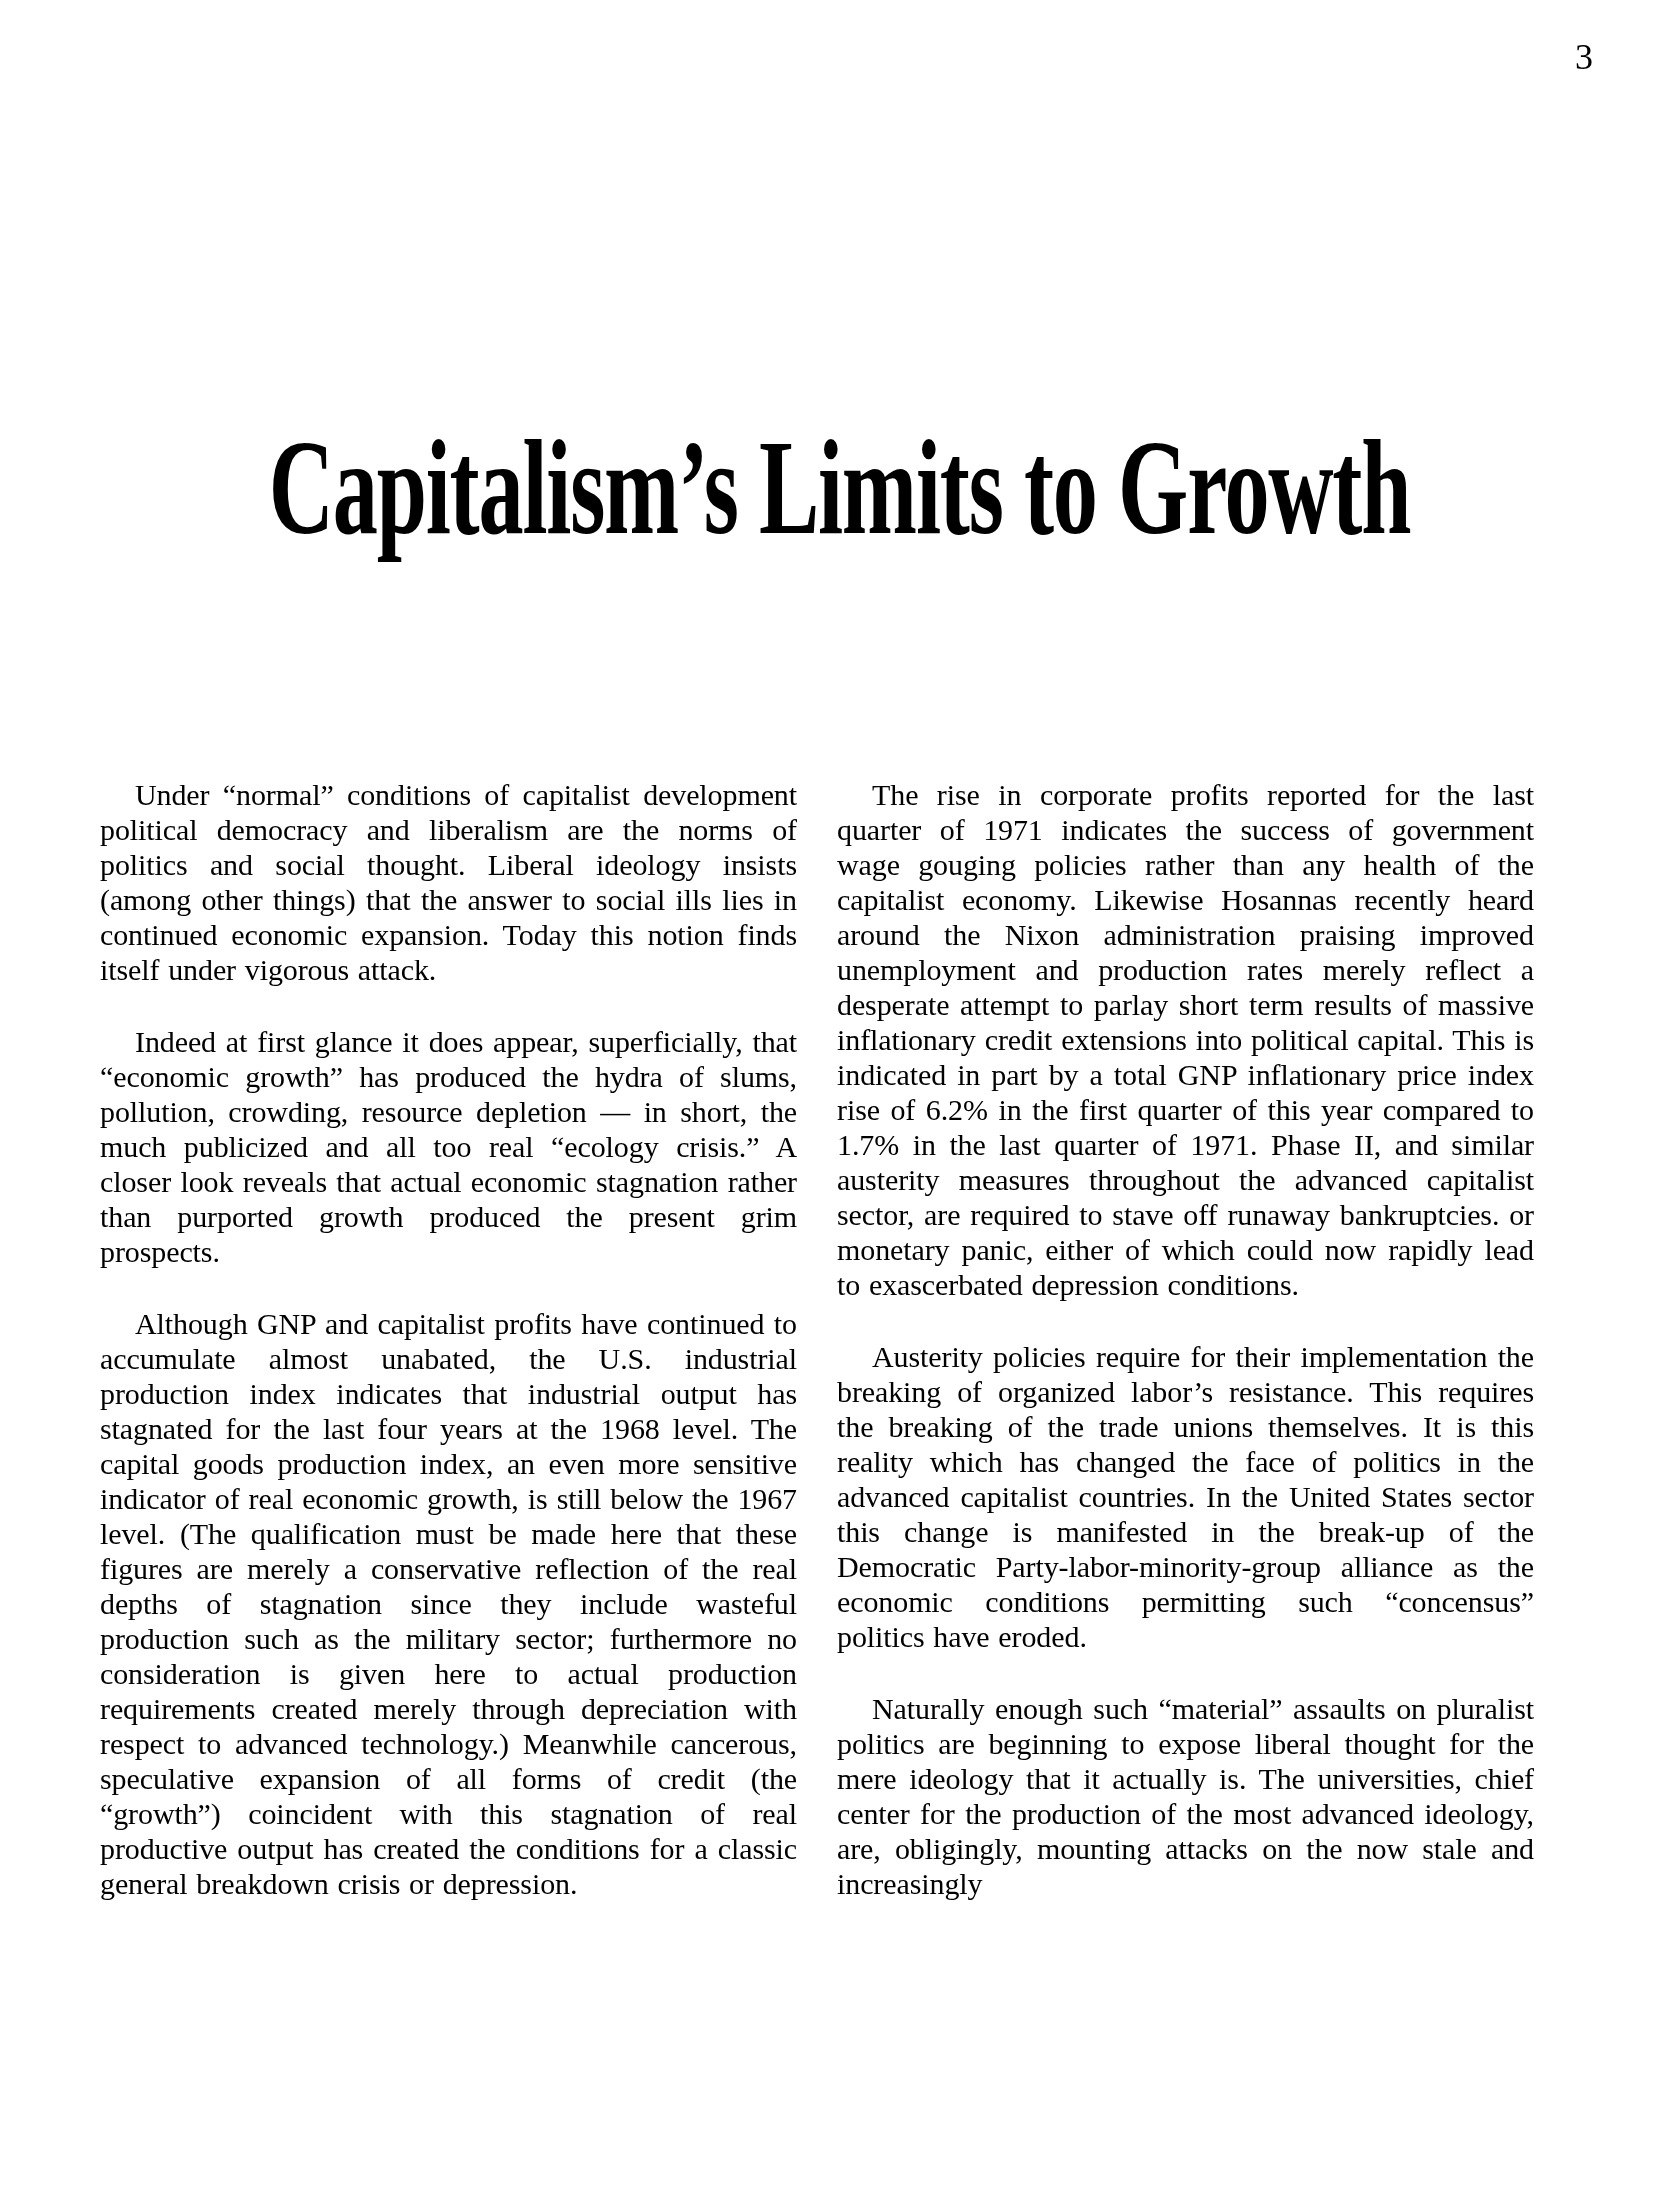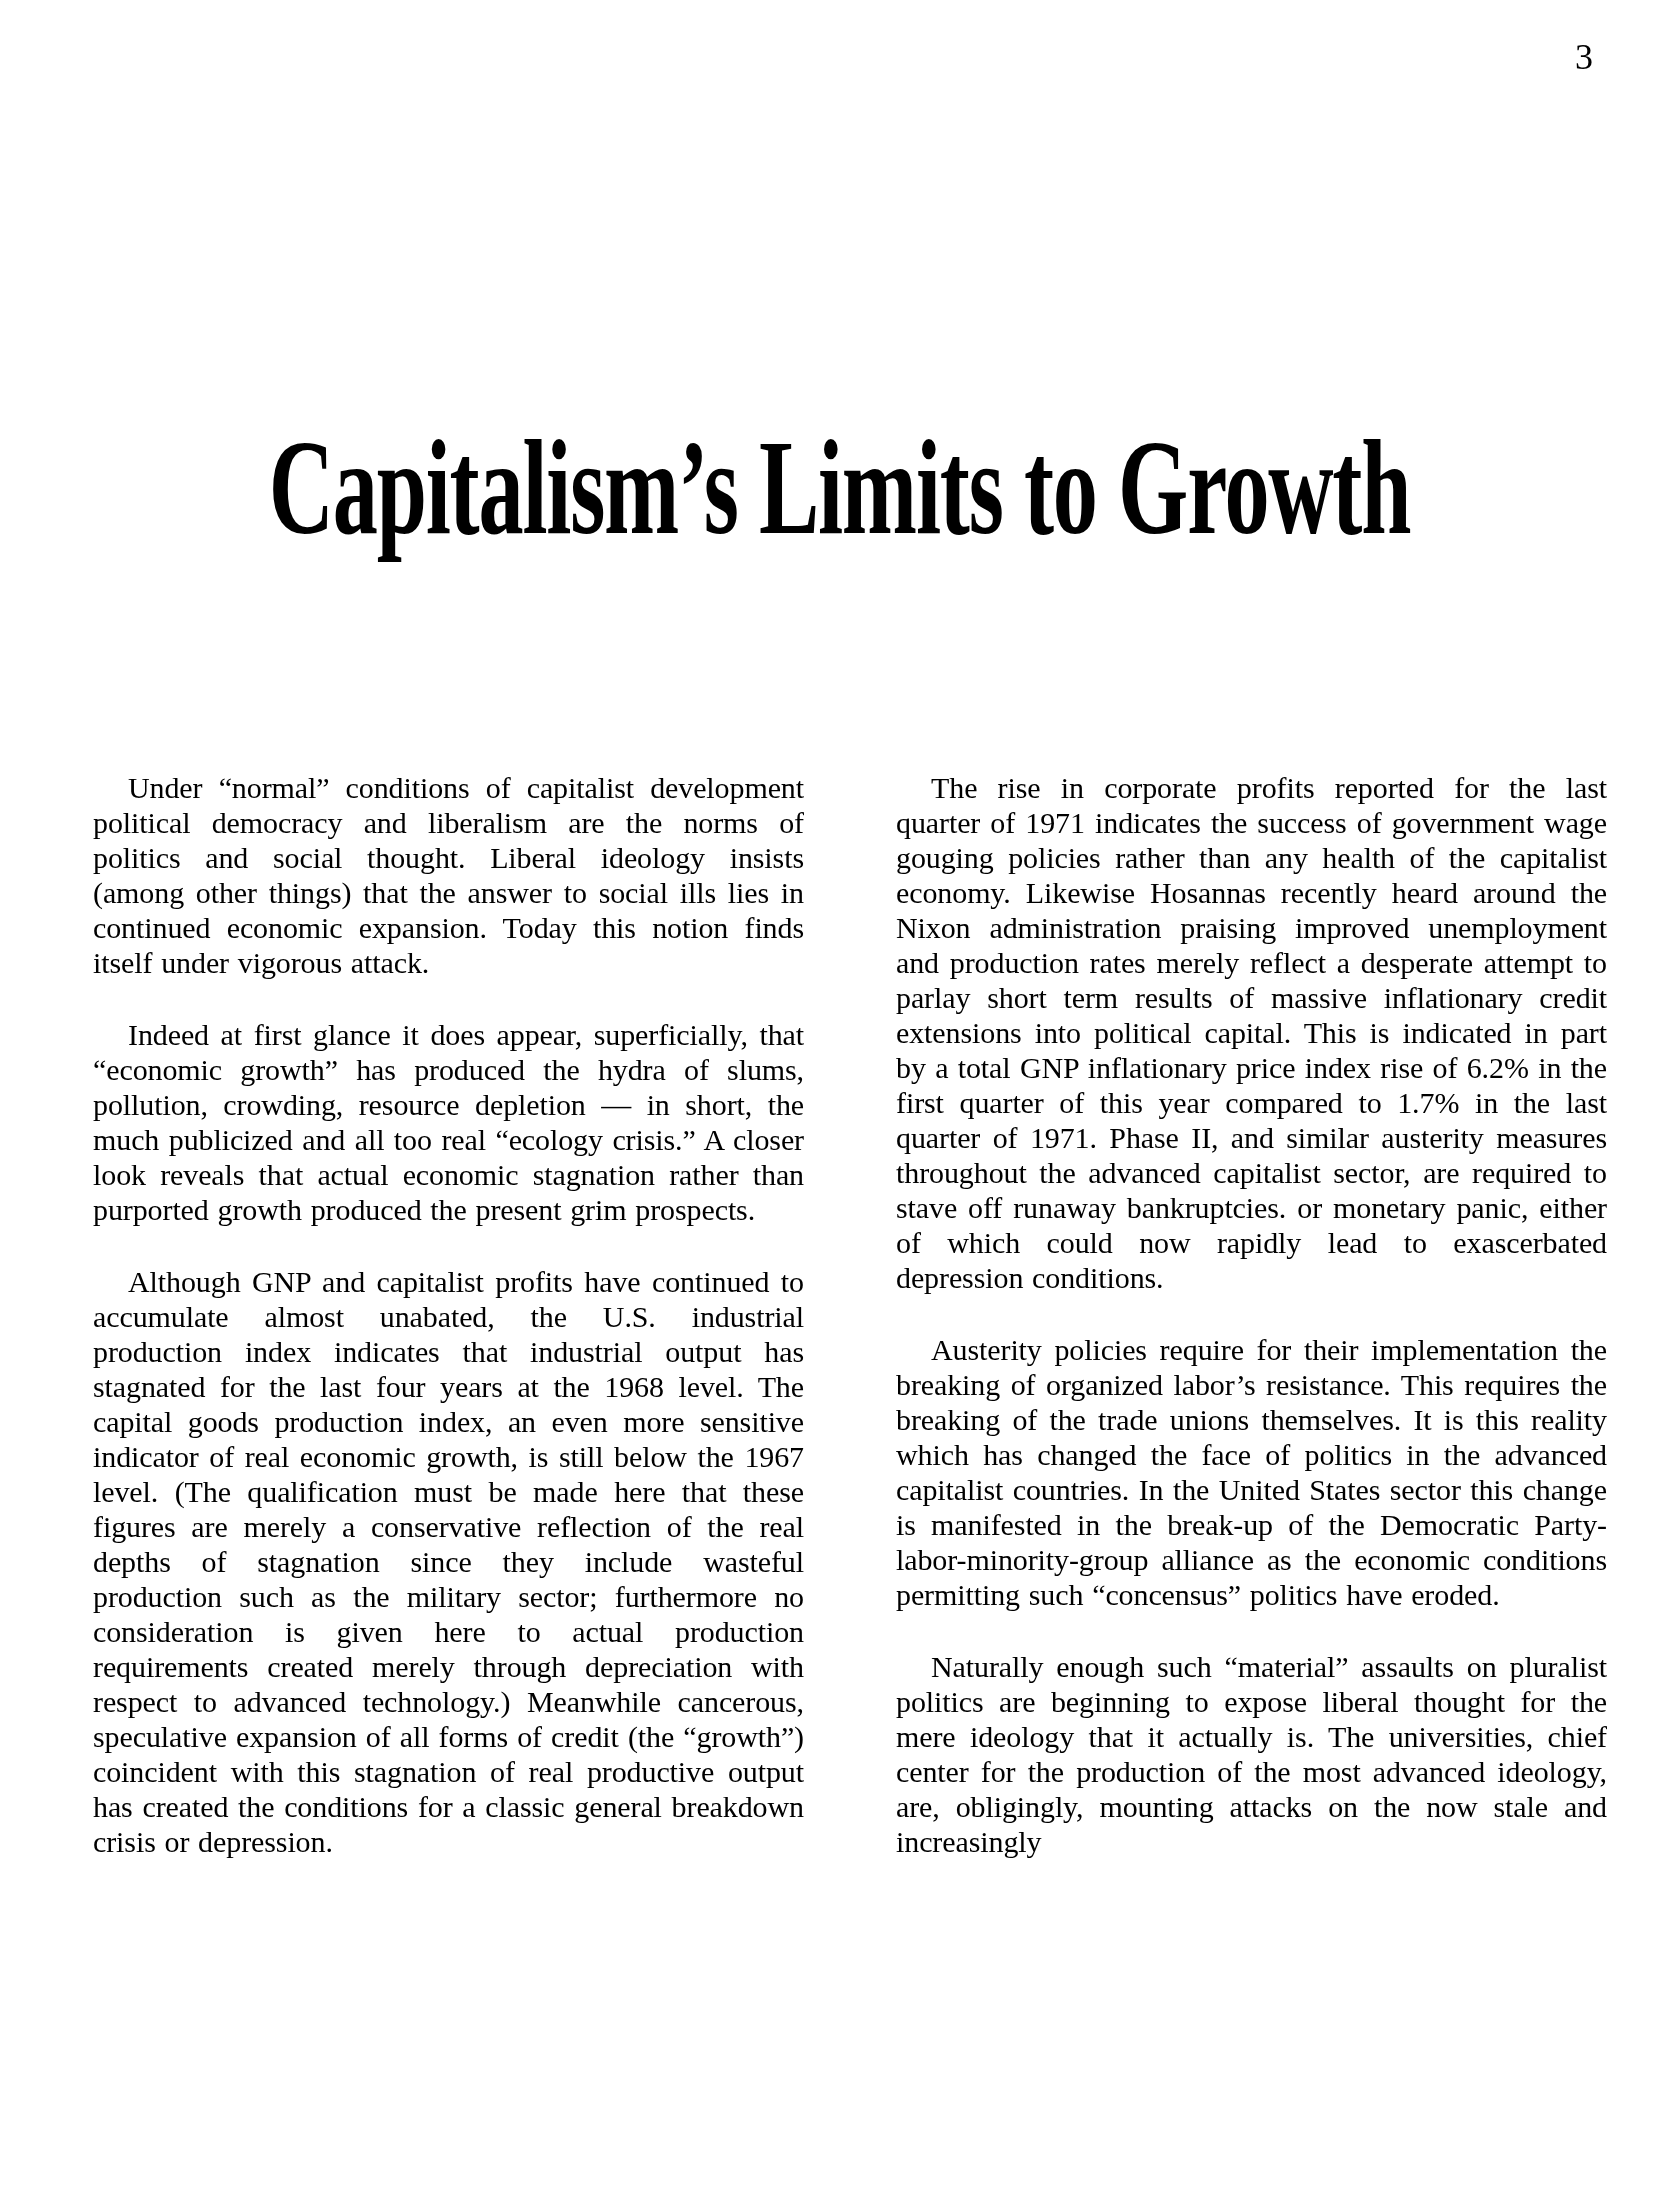--- a/index.html
+++ b/index.html
@@ -42,23 +42,23 @@
     position: absolute;
     top: 770px;
     width: 711px;
     font-size: 30px;
     line-height: 35px;
     text-align: justify;
     letter-spacing: -0.1px;
     word-spacing: 1.4px;
   }
   .column-left  { left: 93px;  }
-  .column-right { left: 896px; }
+  .column-right { left: 830px; }
   .column p {
-    margin: 0;
+    margin: 7px;
     text-indent: 35px;
   }
   .column p + p {
     margin-top: 37px;
   }
 </style>
 </head>
 <body>
 
 <div class="page">

